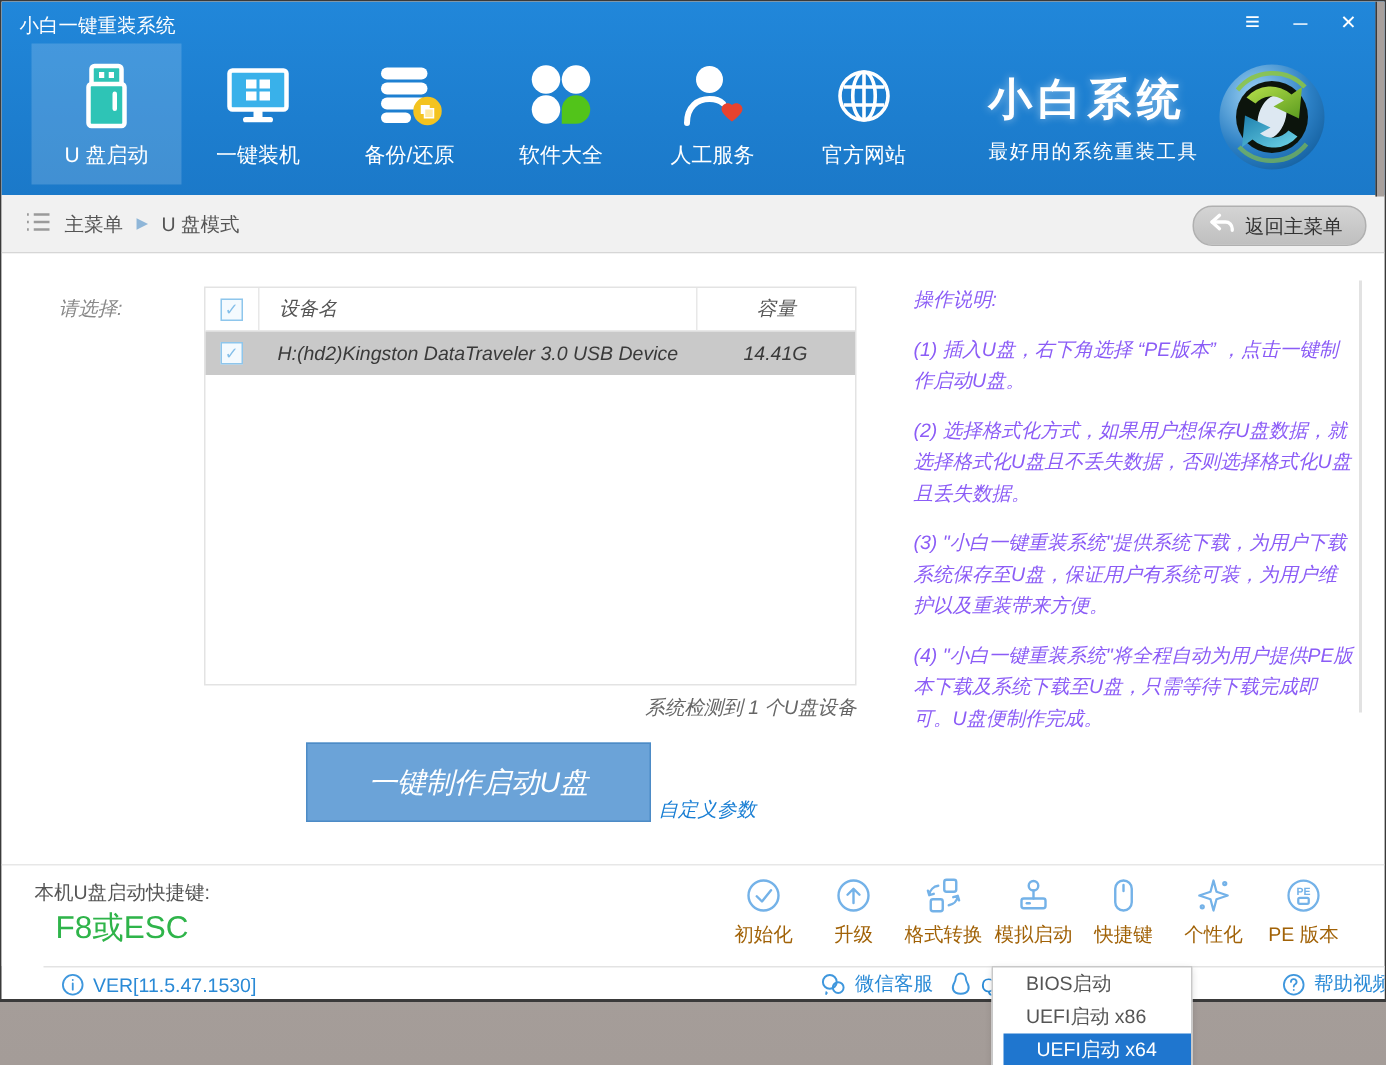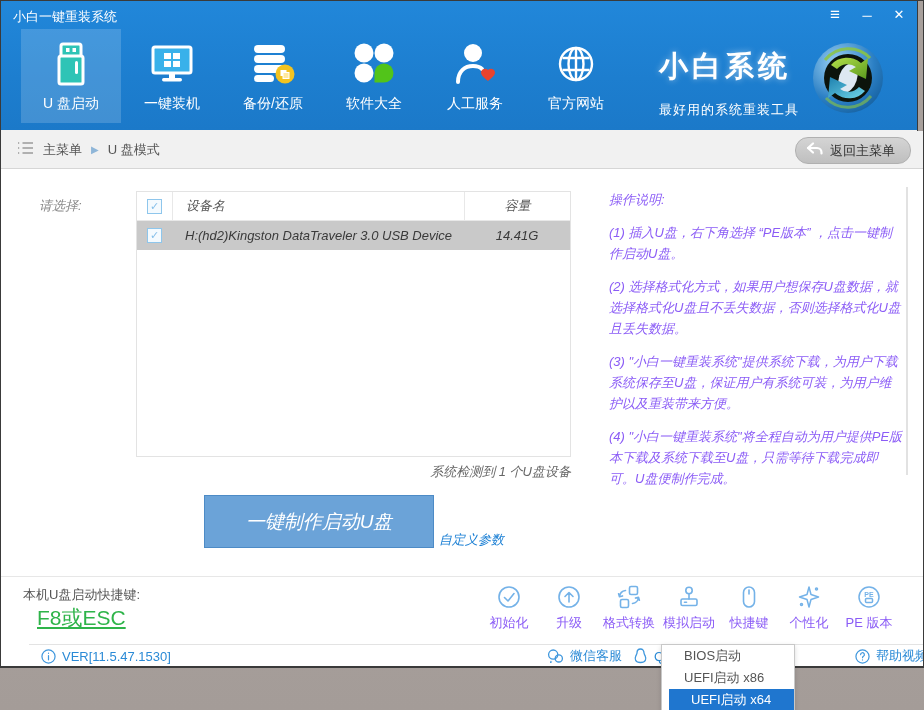--- a/index.html
+++ b/index.html
@@ -24,21 +24,21 @@
   .ctrl-min{font-size:13px;line-height:20px;}
   .ctrl-close{font-size:13px;line-height:18px;}
   .nav-item{position:absolute;top:28px;width:100px;height:94px;text-align:center;
     color:#fff;cursor:pointer;}
   .nav-item.active{background:rgba(255,255,255,.17);}
   .nav-icon{height:62px;display:flex;align-items:center;justify-content:center;padding-top:4px;}
   .nav-label{font-size:14px;}
   .brand{position:absolute;left:658px;top:46px;color:#fff;}
   .brand-name{font-size:29px;font-weight:bold;letter-spacing:4px;
     text-shadow:0 0 6px rgba(255,255,255,.5);}
-  .brand-slogan{font-size:13px;margin-top:14px;letter-spacing:1px;}
+  .brand-slogan{font-size:13px;margin-top:5px;letter-spacing:1px;}
   .logo{position:absolute;left:810px;top:40px;width:74px;height:74px;}
   .desktop-sliver{position:absolute;left:916px;top:0;width:8px;height:130px;
     background:#a8a09c;border-left:1px solid #3a3a3a;z-index:3;}
   
   .breadcrumb-bar{position:absolute;left:0;top:129px;width:922px;height:39px;
     background:#f1f1f1;border-bottom:1px solid #d6d6d6;box-sizing:border-box;padding-left:31px;}
   .bc-inner{position:absolute;left:16px;top:0;height:39px;display:flex;align-items:center;gap:9px;
     color:#555;font-size:13px;}
   .bc-sep{color:#8fb6d8;font-size:10px;}
   .back-btn{position:absolute;right:12px;top:7px;height:25px;padding:0 15px 0 10px;
@@ -68,23 +68,23 @@
     display:flex;align-items:center;justify-content:center;cursor:pointer;box-sizing:border-box;}
   .custom-link{position:absolute;left:438px;top:362px;color:#1a7fd4;font-size:13px;cursor:pointer;}
   .instructions{position:absolute;left:608px;top:22px;width:294px;color:#8b5cf6;font-size:13px;}
   .instructions .ins-title{margin-bottom:13px;}
   .instructions p{margin:0 0 12px;line-height:21px;white-space:pre-wrap;}
   .scroll-line{position:absolute;left:905px;top:18px;width:2px;height:288px;background:#e2e2e2;}
   
   .bottom-panel{position:absolute;left:0;top:575px;width:922px;height:68px;background:#fff;
     border-top:1px solid #e7e7e7;box-sizing:border-box;}
   .hotkey-label{position:absolute;left:22px;top:9px;color:#555;font-size:13px;}
-  .hotkey-keys{position:absolute;left:36px;top:27px;color:#2fb44a;font-size:21px;text-decoration:underline;}
+  .hotkey-keys{position:absolute;left:36px;top:27px;color:#2fb44a;font-size:21px;}
   .tools{position:absolute;left:478px;top:6px;display:flex;}
-  .tool{width:60px;text-align:center;color:#8b5cf6;cursor:pointer;}
+  .tool{width:60px;text-align:center;color:#a16207;cursor:pointer;}
   .tool-icon{height:28px;display:flex;align-items:center;justify-content:center;}
   .tool-label{font-size:13px;margin-top:3px;white-space:nowrap;}
   
   .status-bar{position:absolute;left:0;top:643px;width:922px;height:23px;background:#fff;
     border-top:1px solid #e3e3e3;box-sizing:border-box;color:#2a8ad6;font-size:13px;margin-left:28px;}
   .sb-item{position:absolute;top:0;height:22px;display:flex;align-items:center;gap:6px;}
   .sb-ver{left:12px;cursor:default;}
   .sb-wechat{left:518px;cursor:pointer;}
   .sb-qq{left:604px;cursor:pointer;}
   .sb-help{left:826px;cursor:pointer;}

